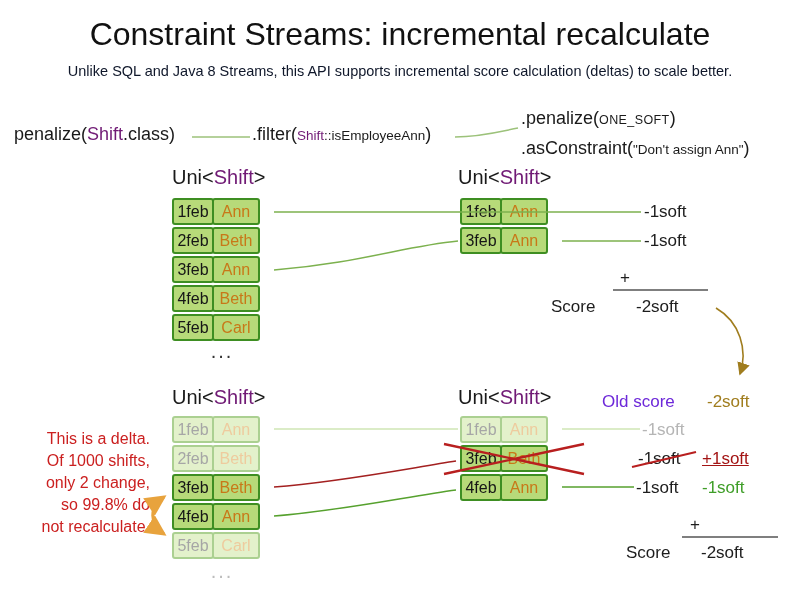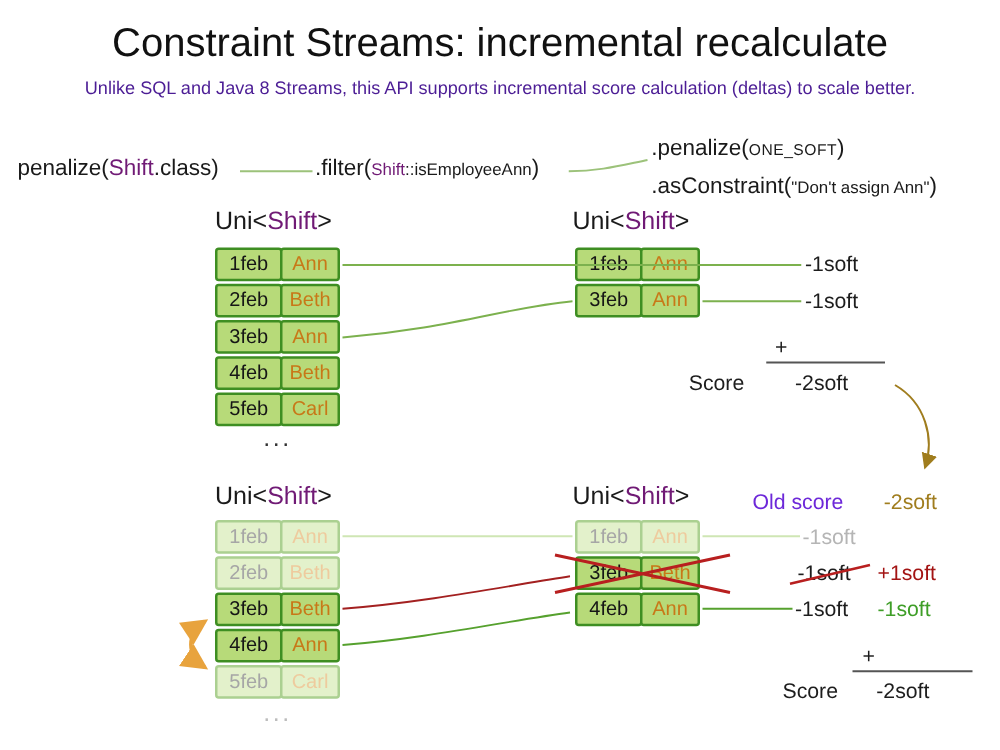--- a/index.html
+++ b/index.html
@@ -1,28 +1,28 @@
 <!DOCTYPE html>
 <html><head>
 <meta charset="utf-8">
 <style>
   html,body{margin:0;padding:0;background:#fff;}
   .canvas{position:relative;width:800px;height:600px;background:#ffffff;font-family:"Liberation Sans",sans-serif;overflow:hidden;}
   .abs{position:absolute;}
   .title{left:0;right:0;top:16px;text-align:center;font-size:32px;color:#111;}
-  .subtitle{left:0;right:0;top:63px;text-align:center;font-size:14.5px;color:#4c1d95;}
+  .subtitle{left:0;right:0;top:63px;text-align:center;font-size:14.5px;color:#0f172a;}
   .code{font-size:18px;color:#1a1a1a;white-space:nowrap;}
   .code .sm{font-size:13.5px;}
   .code .smcaps{font-size:12.5px;letter-spacing:0.4px;}
   .green{color:#701a75;}
   .uni{font-size:20px;color:#1a1a1a;white-space:nowrap;}
   .shift-table{position:absolute;z-index:2;}
   .trow{display:flex;margin-bottom:2px;}
   .cell{box-sizing:border-box;height:27px;border:2px solid #3e8e22;background:#b7da79;border-radius:3px;display:flex;align-items:center;justify-content:center;font-size:16px;}
-  .cell.date{width:54px;color:#161616;}
+  .cell.date{width:42px;color:#161616;}
   .cell.name{width:48px;margin-left:-2px;color:#c87818;}
   .trow.faded .cell{border-color:#abd091;background:#e3f1cb;}
   .trow.faded .date{color:#a6a6a6;}
   .trow.faded .name{color:#eecb9e;}
   .ellipsis{font-size:20px;color:#333;width:100px;text-align:center;letter-spacing:2px;}
   .ellipsis.faded{color:#bcbcbc;}
   .score-text{font-size:17px;color:#1d1d1d;white-space:nowrap;}
   .gray{color:#b5b5b5;}
   .redval{color:#a31414;}
   .greenval{color:#3f9e28;}
@@ -143,27 +143,34 @@
       <div class="cell name">Beth</div>
     </div>
     <div class="trow">
       <div class="cell date">4feb</div>
       <div class="cell name">Ann</div>
     </div>
   </div>
 
   <div class="abs score-text gray" style="left:642px;top:420px;">-1soft</div>
   <div class="abs score-text" style="left:638px;top:449px;">-1soft</div>
-  <div class="abs score-text redval" style="left:702px;top:449px;">+1soft</div>
+  <div class="abs score-text redval" style="left:702px;top:449px;text-decoration:underline;">+1soft</div>
   <div class="abs score-text" style="left:636px;top:478px;">-1soft</div>
   <div class="abs score-text greenval" style="left:702px;top:478px;">-1soft</div>
   <div class="abs score-text" style="left:690px;top:515px;">+</div>
   <div class="abs score-text" style="left:626px;top:543px;">Score</div>
   <div class="abs score-text" style="left:701px;top:543px;">-2soft</div>
 
+  <div class="abs note" style="left:10px;top:428px;">
+    <div>This is a delta.</div>
+    <div>Of 1000 shifts,</div>
+    <div>only 2 change,</div>
+    <div>so 99.8% do</div>
+    <div>not recalculate.</div>
+  </div>
 
   <svg class="overlay" width="800" height="600" viewBox="0 0 800 600">
     <defs>
       <marker id="arrowBrown" markerWidth="9" markerHeight="9" refX="7" refY="4" orient="auto">
         <path d="M0,0 L8,4 L0,8 z" fill="#a07d1e"></path>
       </marker>
       <marker id="arrowOrangeEnd" markerWidth="8" markerHeight="8" refX="6" refY="3.5" orient="auto">
         <path d="M0,0 L7,3.5 L0,7 z" fill="#e8a33d"></path>
       </marker>
       <marker id="arrowOrangeStart" markerWidth="8" markerHeight="8" refX="1" refY="3.5" orient="auto">

